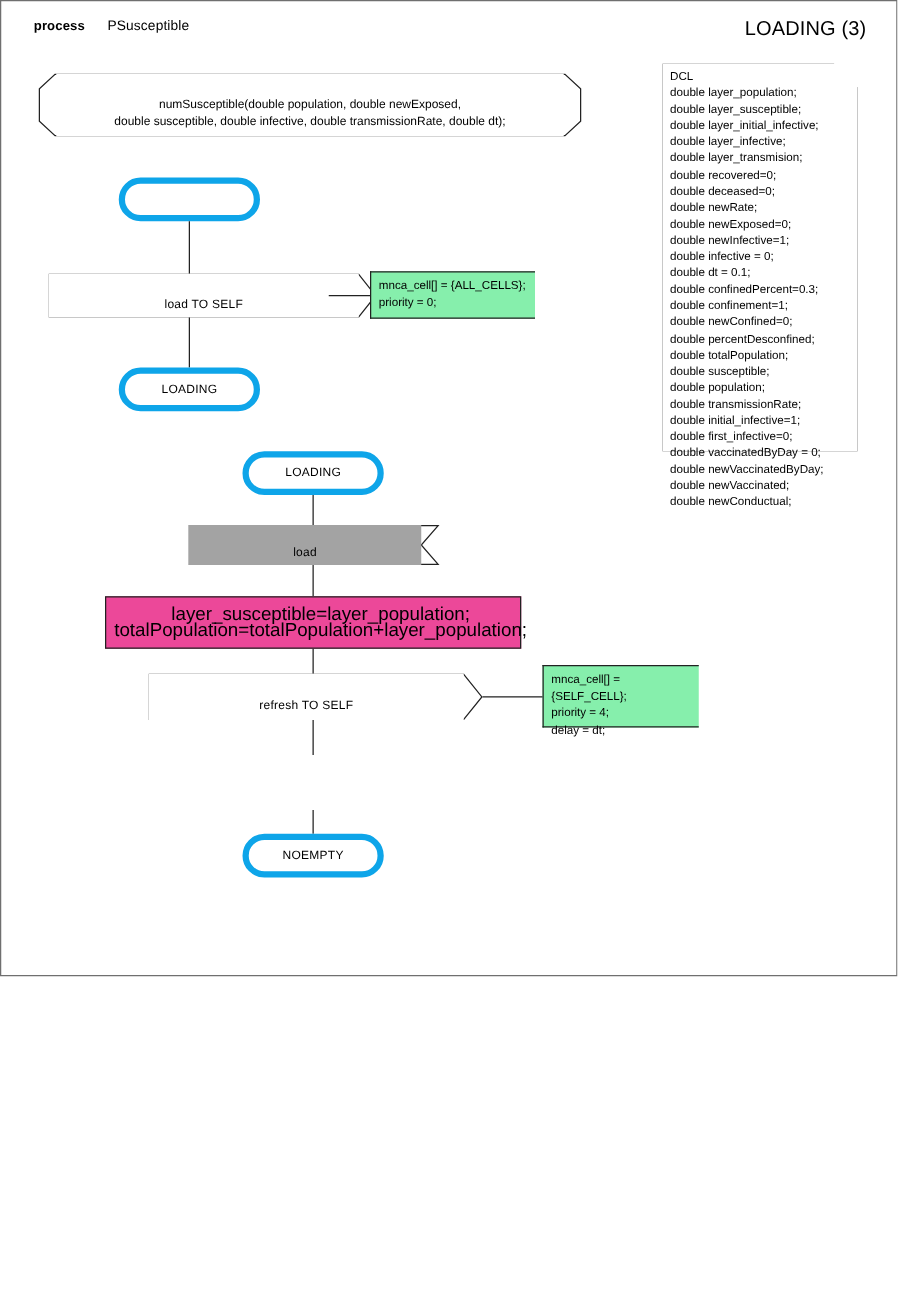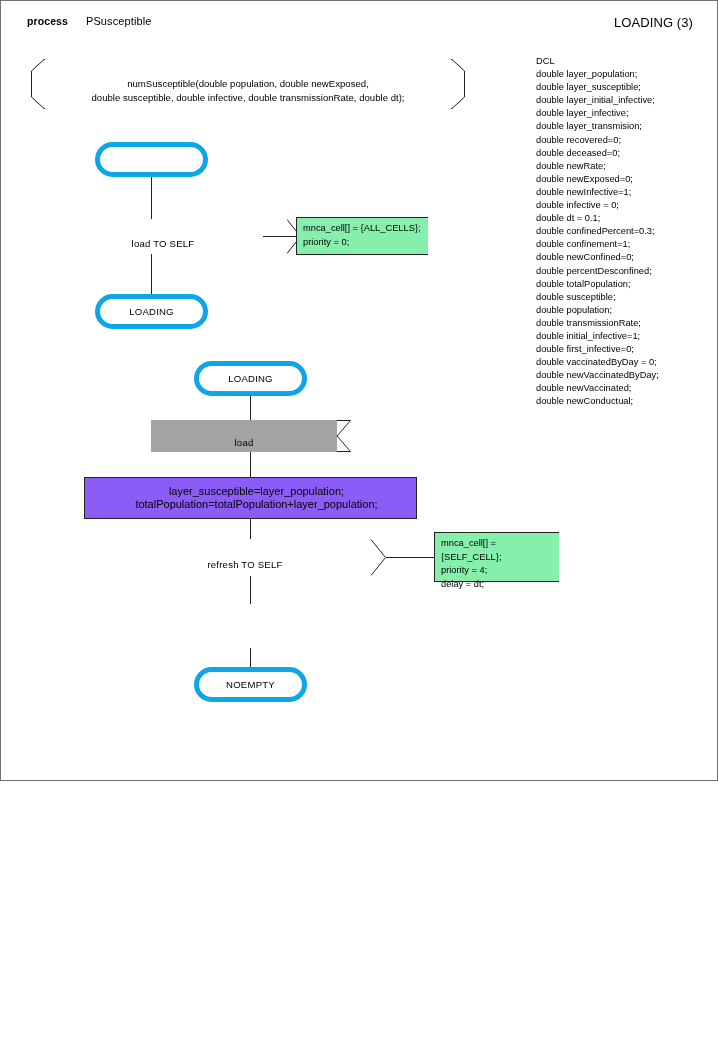--- a/index.html
+++ b/index.html
@@ -23,32 +23,32 @@
   .hdr-kw {
     left:26px; top:14px;
     font-size:10.5px; font-weight:bold; letter-spacing:0.1px;
   }
   .hdr-name {
     left:85px; top:14px;
     font-size:11px; letter-spacing:0.1px;
   }
   .hdr-right {
     right:24px; top:14px;
-    font-size:13px; letter-spacing:0.1px;
+    font-size:16px; letter-spacing:0.1px;
     text-align:right;
   }
 
   
   .box {
     box-sizing:border-box;
     border:1px solid #222;
-    background:#8b5cf6;
+    background:#ec4899;
     display:flex; align-items:center; justify-content:center;
     text-align:center;
-    font-size:11px;
+    font-size:15px;
     line-height:13px;
     white-space:pre-line;
     padding-left:12px;
   }
   .state {
     box-sizing:border-box;
     border:5px solid #0ea5e9;
     border-radius:20px;
     background:#fff;
     display:flex; align-items:center; justify-content:center;

